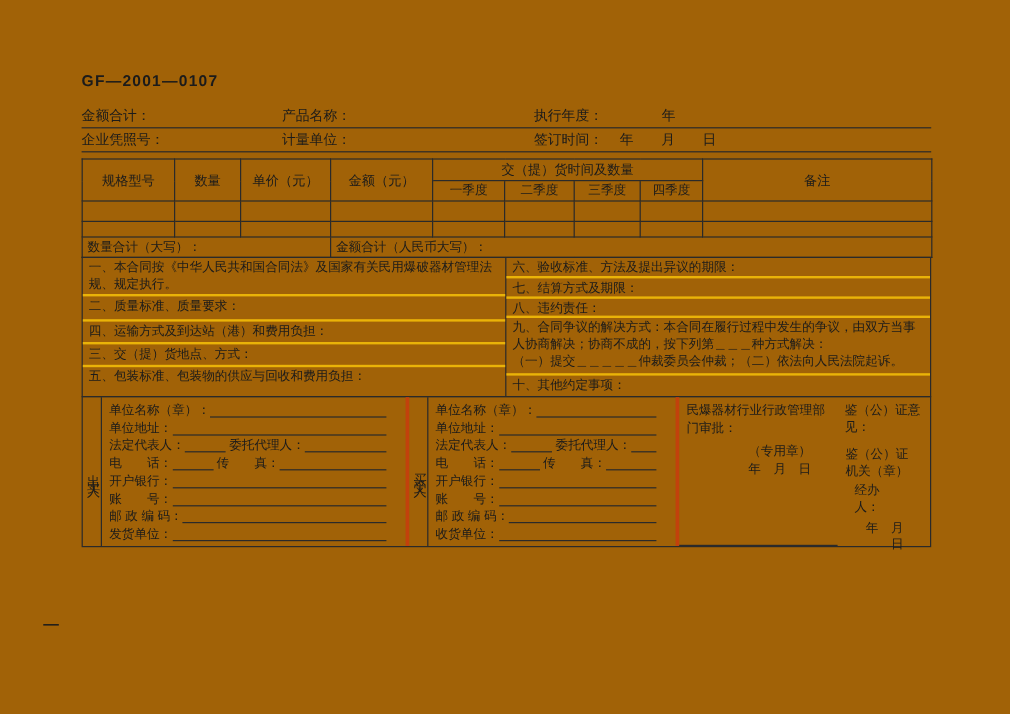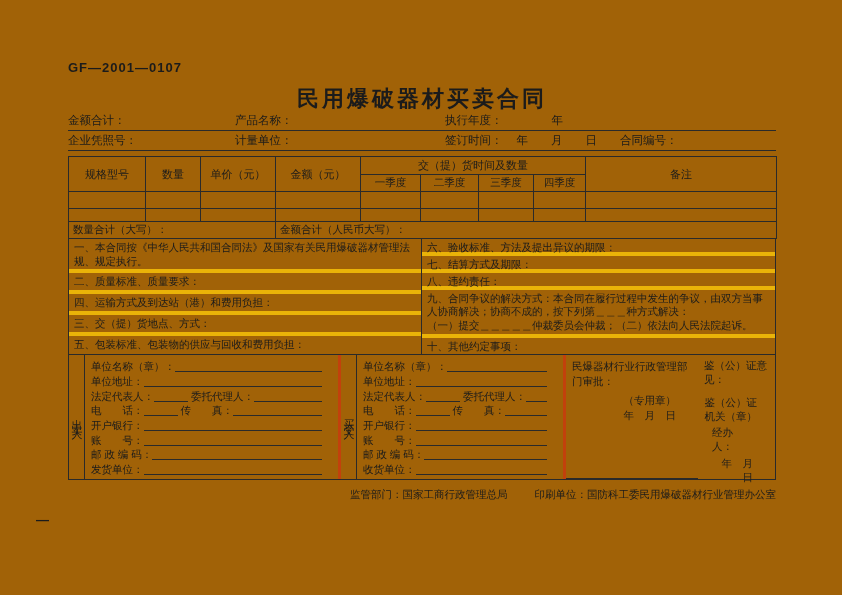--- a/index.html
+++ b/index.html
@@ -28,21 +28,21 @@
   .gtable tr.hr2 td { height:14px; font-size:10.5px; }
   .gtable tr.d1 td { height:17px; }
   .gtable tr.d2 td { height:13px; }
   .gtable tr.tot td { height:15px; text-align:left; padding-left:4px; font-size:10.5px; }
 
   
   .terms { display:flex; border:1px solid #2a2a2a; margin-top:-1px; height:117px; }
   .tcol { display:flex; flex-direction:column; }
   .tcol.tleft { width:353px; border-right:1px solid #2a2a2a; }
   .tcol.tright { flex:1; }
-  .trow { padding:2px 5px 1px; font-size:10.5px; line-height:1.3; border-bottom:4px solid #eab308; }
+  .trow { padding:2px 5px 1px; font-size:10.5px; line-height:1.3; border-bottom:2px solid #eab308; }
   .tcol .trow:last-child { border-bottom:none; flex:1; }
   .mh32 { min-height:32px; } .mh21 { min-height:21px; } .mh18 { min-height:18px; }
   .mh16 { min-height:16px; } .mh48 { min-height:48px; }
 
   
   .parties { display:flex; border:1px solid #2a2a2a; margin-top:-1px; height:126px; font-size:10.5px; }
   .party { display:flex; border-right:3px solid #c2410c; }
   .party.seller { width:272px; } .party.buyer { width:225px; }
   .vlabel { width:16px; border-right:1px solid #2a2a2a; writing-mode:vertical-rl; text-orientation:upright;
             display:flex; align-items:center; justify-content:center; font-size:11px; letter-spacing:5px; }
@@ -68,21 +68,20 @@
 
   .dash { position:absolute; left:36px; top:512px; font-weight:bold; font-size:13px; }
 </style>
 </head>
 <body>
 
 <div class="page">
   <div class="sheet">
 
     <div class="doc-code">GF—2001—0107</div>
-    <div class="title">民用爆破器材买卖合同</div>
 
     <div class="hfields">
       <div class="hrow">
         <div class="hcell c1">
             <span>金额合计：</span>
           </div>
         <div class="hcell c2">
             <span>产品名称：</span>
           </div>
         <div class="hcell c4">
@@ -94,23 +93,20 @@
         <div class="hcell c1">
             <span>企业凭照号：</span>
           </div>
         <div class="hcell c2">
             <span>计量单位：</span>
           </div>
         <div class="hcell c3">
           <span>签订时间：</span>
           <span class="date-units">年　　月　　日</span>
         </div>
-        <div class="hcell c4">
-            <span>合同编号：</span>
-          </div>
       </div>
     </div>
 
     <table class="gtable">
       <colgroup>
         <col style="width:77px">
           <col style="width:55px">
           <col style="width:75px">
           <col style="width:85px">
         <col style="width:60px">
@@ -278,22 +274,17 @@
         <div class="notary">
           <div>鉴（公）证意见：</div>
           <div class="no-org">鉴（公）证机关（章）</div>
           <div class="no-handler">经办人：</div>
           <div class="no-date">年　月　日</div>
         </div>
       </div>
 
     </div>
 
-    <div class="footer">
-      <span class="sp"></span>
-      <span>监管部门：国家工商行政管理总局</span>
-      <span class="printer">印刷单位：国防科工委民用爆破器材行业管理办公室</span>
-    </div>
 
   </div>
 
   <div class="dash">—</div>
 </div>
 
 </body></html>

